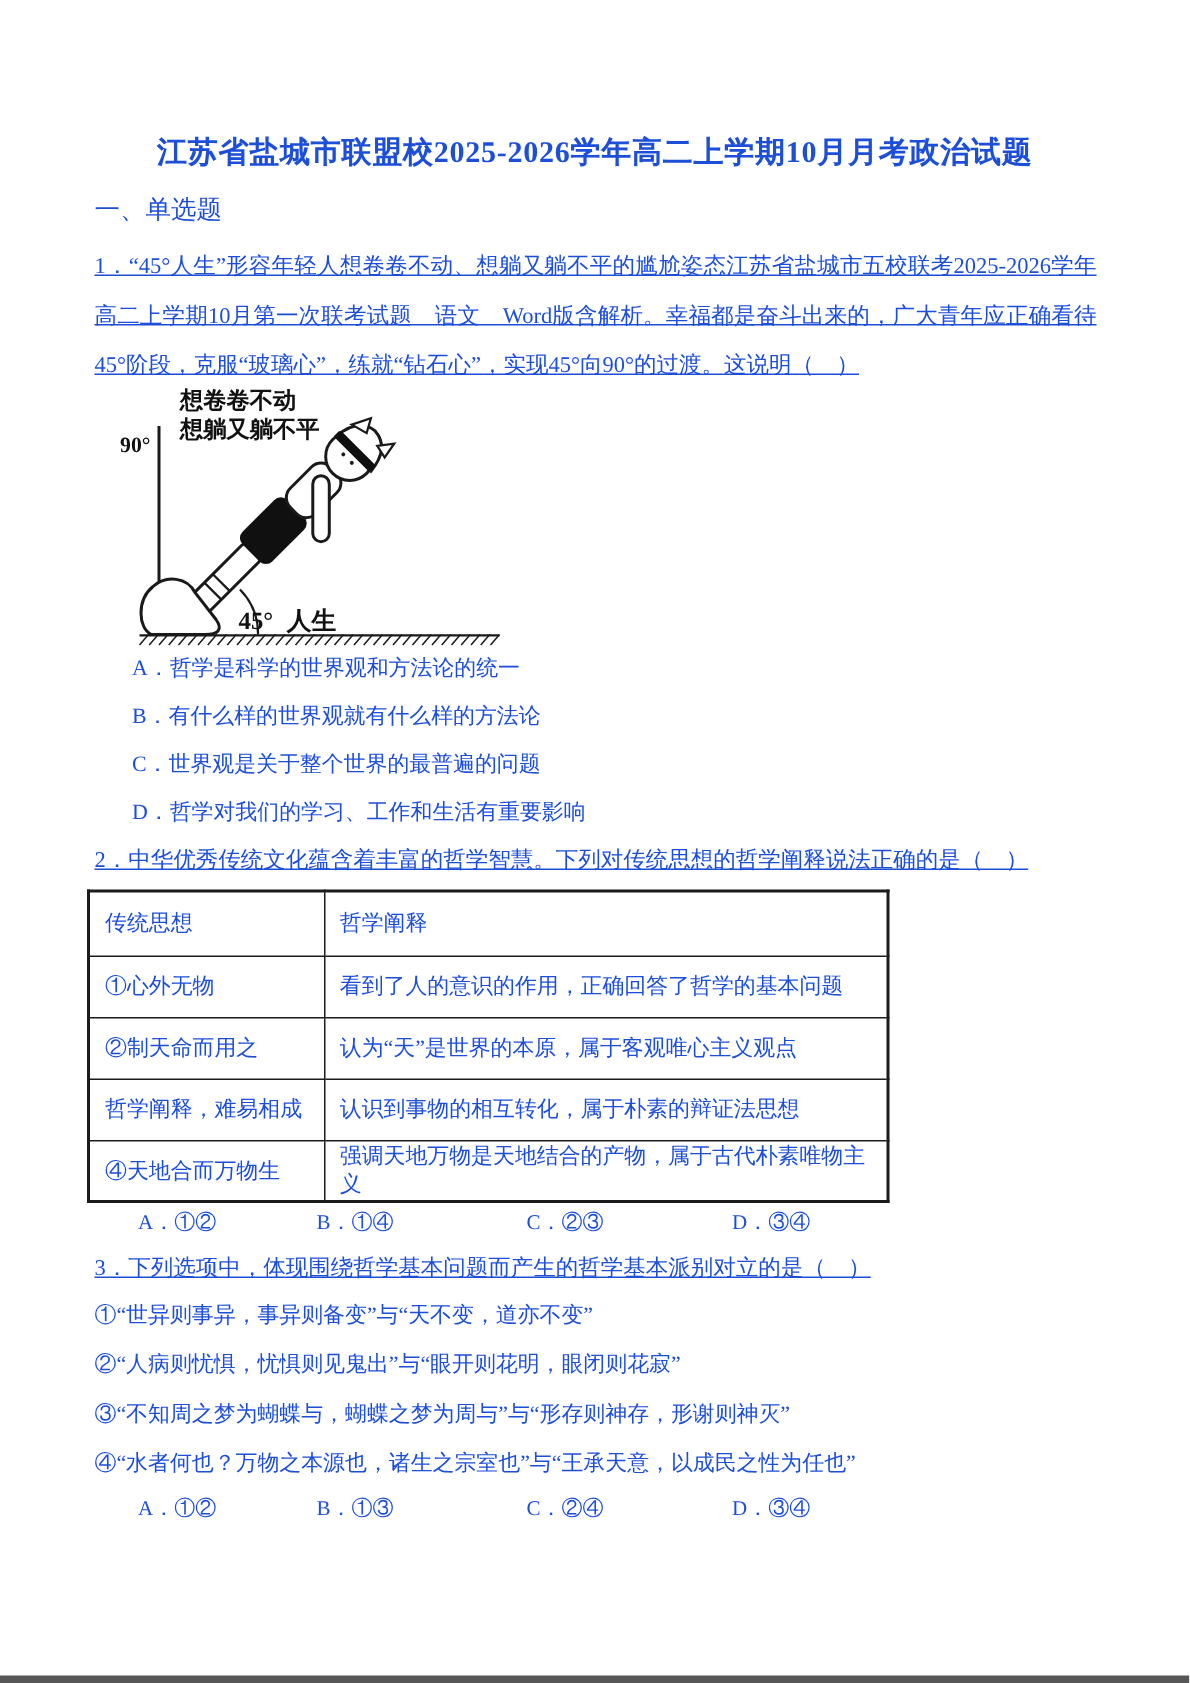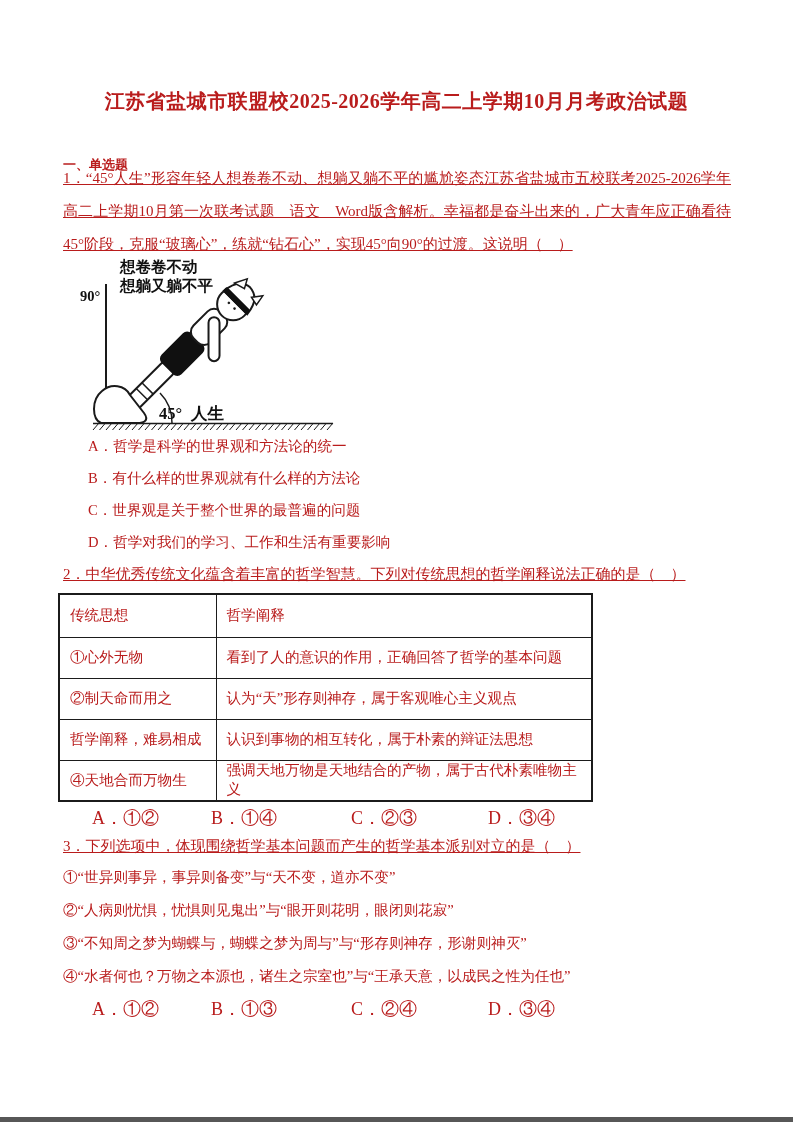--- a/index.html
+++ b/index.html
@@ -1,41 +1,41 @@
 <!DOCTYPE html>
 <html><head>
 <meta charset="utf-8">
 <style>
   * { margin:0; padding:0; box-sizing:border-box; }
   html,body { background:#ffffff; }
   .page {
     position:relative; width:793px; height:1122px; margin:0 auto;
-    background:#ffffff; color:#b91c1c; overflow:hidden;
+    background:#ffffff; color:#1d4ed8; overflow:hidden;
     font-family:"Liberation Serif","DejaVu Serif",serif;
   }
   .title {
     position:absolute; top:88px; left:0; width:100%;
     text-align:center; font-size:20px; font-weight:700; letter-spacing:0.5px;
   }
-  .section { position:absolute; top:156px; left:63px; font-size:13px; font-weight:700; }
+  .section { position:absolute; top:128px; left:63px; font-size:17px; font-weight:400; }
   .stem {
     position:absolute; left:63px; width:668px;
     font-size:15px; line-height:33px; text-align:justify;text-decoration:underline;
   }
   #q1-stem { top:162px; }
   #q2-stem { top:558px; width:680px; text-align:left; }
   #q3-stem { top:830px; width:680px; text-align:left; }
   .figure { position:absolute; top:254px; left:75px; width:262px; height:178px; }
   .figure svg text { fill:#111; }
   .figcap { font-size:15.5px; font-weight:700; }
   .figlbl { font-size:14.5px; font-weight:700; }
   .figlbl45 { font-size:16.5px; font-weight:700; }
   .q1-options { position:absolute; top:430px; left:88px; font-size:14.6px; }
   .q1-options .opt { line-height:32px; white-space:nowrap; }
-  .options-row { position:absolute; left:63px; padding-left:29px; font-size:18px; white-space:nowrap; }
+  .options-row { position:absolute; left:63px; padding-left:29px; font-size:14px; white-space:nowrap; }
   #q2-options { top:806px; }
   #q3-options { top:997px; }
   .options-row span { display:inline-block; }
   .options-row .s1 { width:119px; }
   .options-row .s2 { width:140px; }
   .options-row .s3 { width:137px; }
   .qtable {
     position:absolute; top:593px; left:58px; width:535px;
     border-collapse:collapse; font-size:14.6px; border:2px solid #1b1b1b;
   }
@@ -115,21 +115,21 @@
         <tr class="hdr">
       <td class="c1">传统思想</td>
       <td>哲学阐释</td>
     </tr>
     <tr>
       <td class="c1">①心外无物</td>
       <td>看到了人的意识的作用，正确回答了哲学的基本问题</td>
     </tr>
     <tr>
       <td class="c1">②制天命而用之</td>
-      <td>认为“天”形存则神存，属于客观唯心主义观点</td>
+      <td>认为“天”是世界的本原，属于客观唯心主义观点</td>
     </tr>
     <tr>
       <td class="c1">哲学阐释，难易相成</td>
       <td>认识到事物的相互转化，属于朴素的辩证法思想</td>
     </tr>
     <tr>
       <td class="c1">④天地合而万物生</td>
       <td>强调天地万物是天地结合的产物，属于古代朴素唯物主义</td>
     </tr>
   </tbody>

